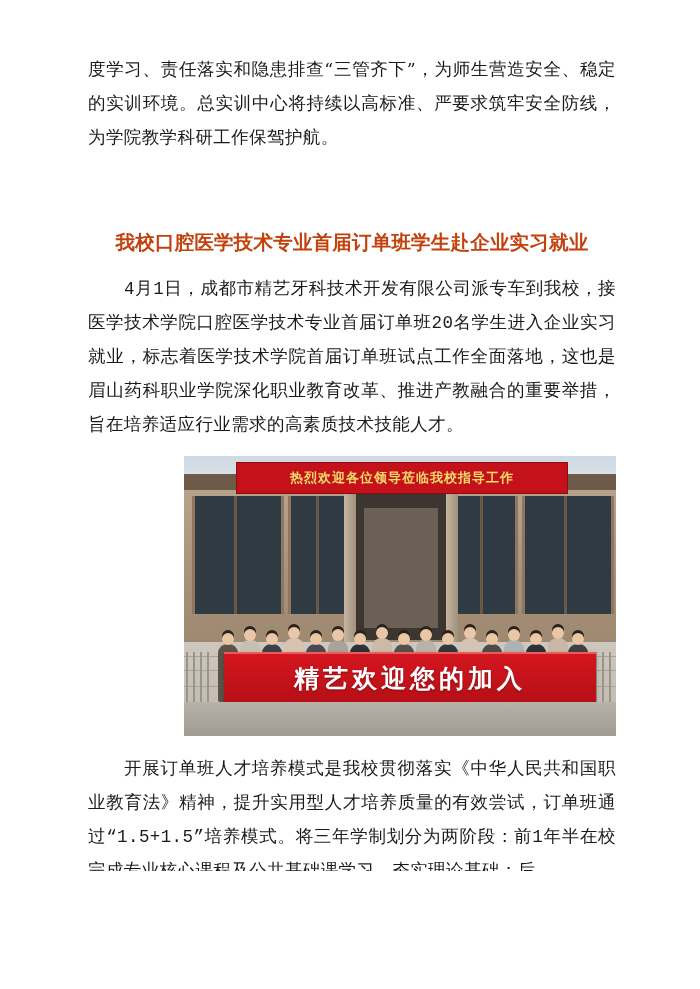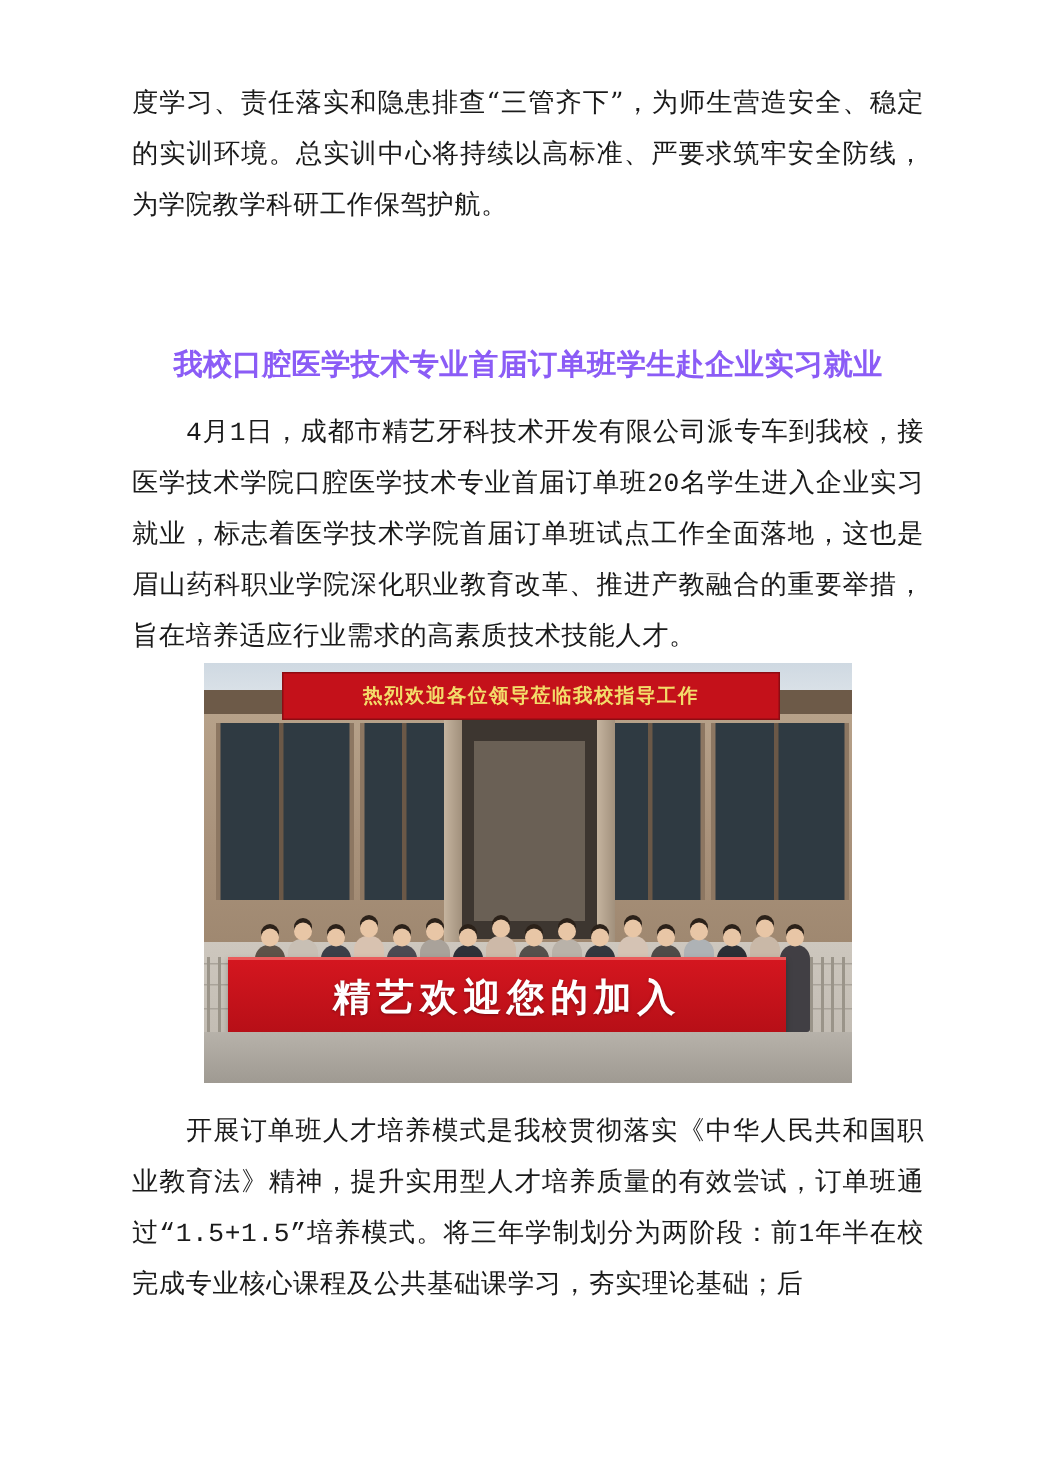--- a/index.html
+++ b/index.html
@@ -33,33 +33,33 @@
   }
   .para.indent {
     text-indent: 36px;
     font-family: Liberation Mono, monospace;
   }
   .section-title {
     font-family: "DejaVu Serif", "Liberation Serif", serif;
     font-size: 19.5px;
     font-weight: bold;
     line-height: 30px;
-    color: #8b5cf6;
+    color: #c2410c;
     text-align: center;
     letter-spacing: 0.2px;
     white-space: nowrap;
   }
   .gap-large { height: 74px; }
   .gap-title { height: 14px; }
 
   
   .figure {
-    margin: 0 0 16px 0;
+    margin: 14px 0 16px 0;
     display: flex;
-    justify-content: center;
+    justify-content: flex-end;
   }
   .photo {
     position: relative;
     width: 432px;
     height: 280px;
     background: #cfd6dc;
     overflow: hidden;
   }
   
   .photo .sky {
@@ -145,21 +145,21 @@
     border-radius: 9px 9px 2px 2px;
   }
   .photo .person .head {
     position: absolute; left: 50%; top: -11px; transform: translateX(-50%);
     width: 12px; height: 12px; border-radius: 50%;
     background: #e8c6a6;
     box-shadow: 0 -3px 0 0 #2b2119;
   }
   
   .photo .banner-main {
-    position: absolute; left: 16px; top: 196px; width: 372px; height: 48px;
+    position: absolute; left: 40px; top: 196px; width: 372px; height: 48px;
     background: linear-gradient(#d4161f, #b70f17);
     border-top: 2px solid #ea5b5b;
     display: flex; align-items: center; justify-content: center;
     box-shadow: 0 2px 4px rgba(0,0,0,0.25);
   }
   .photo .banner-main span {
     font-family: "DejaVu Serif", "Liberation Serif", serif;
     font-size: 25px;
     font-weight: bold;
     color: #ffffff;

